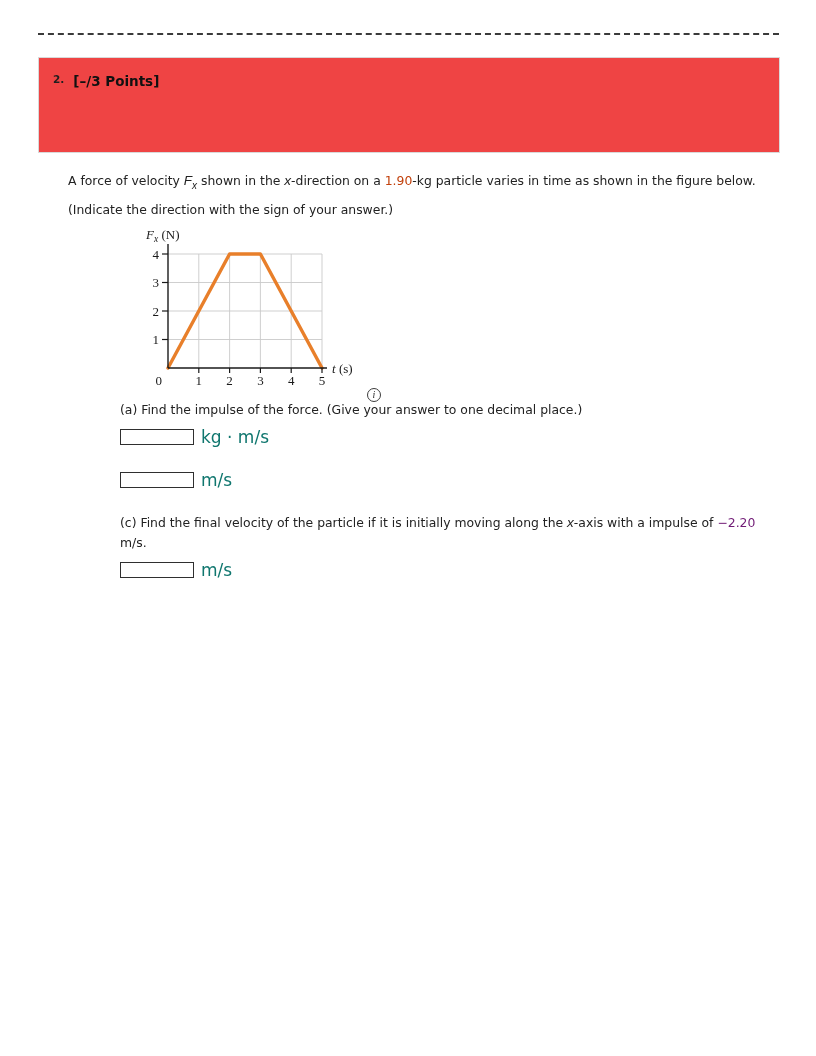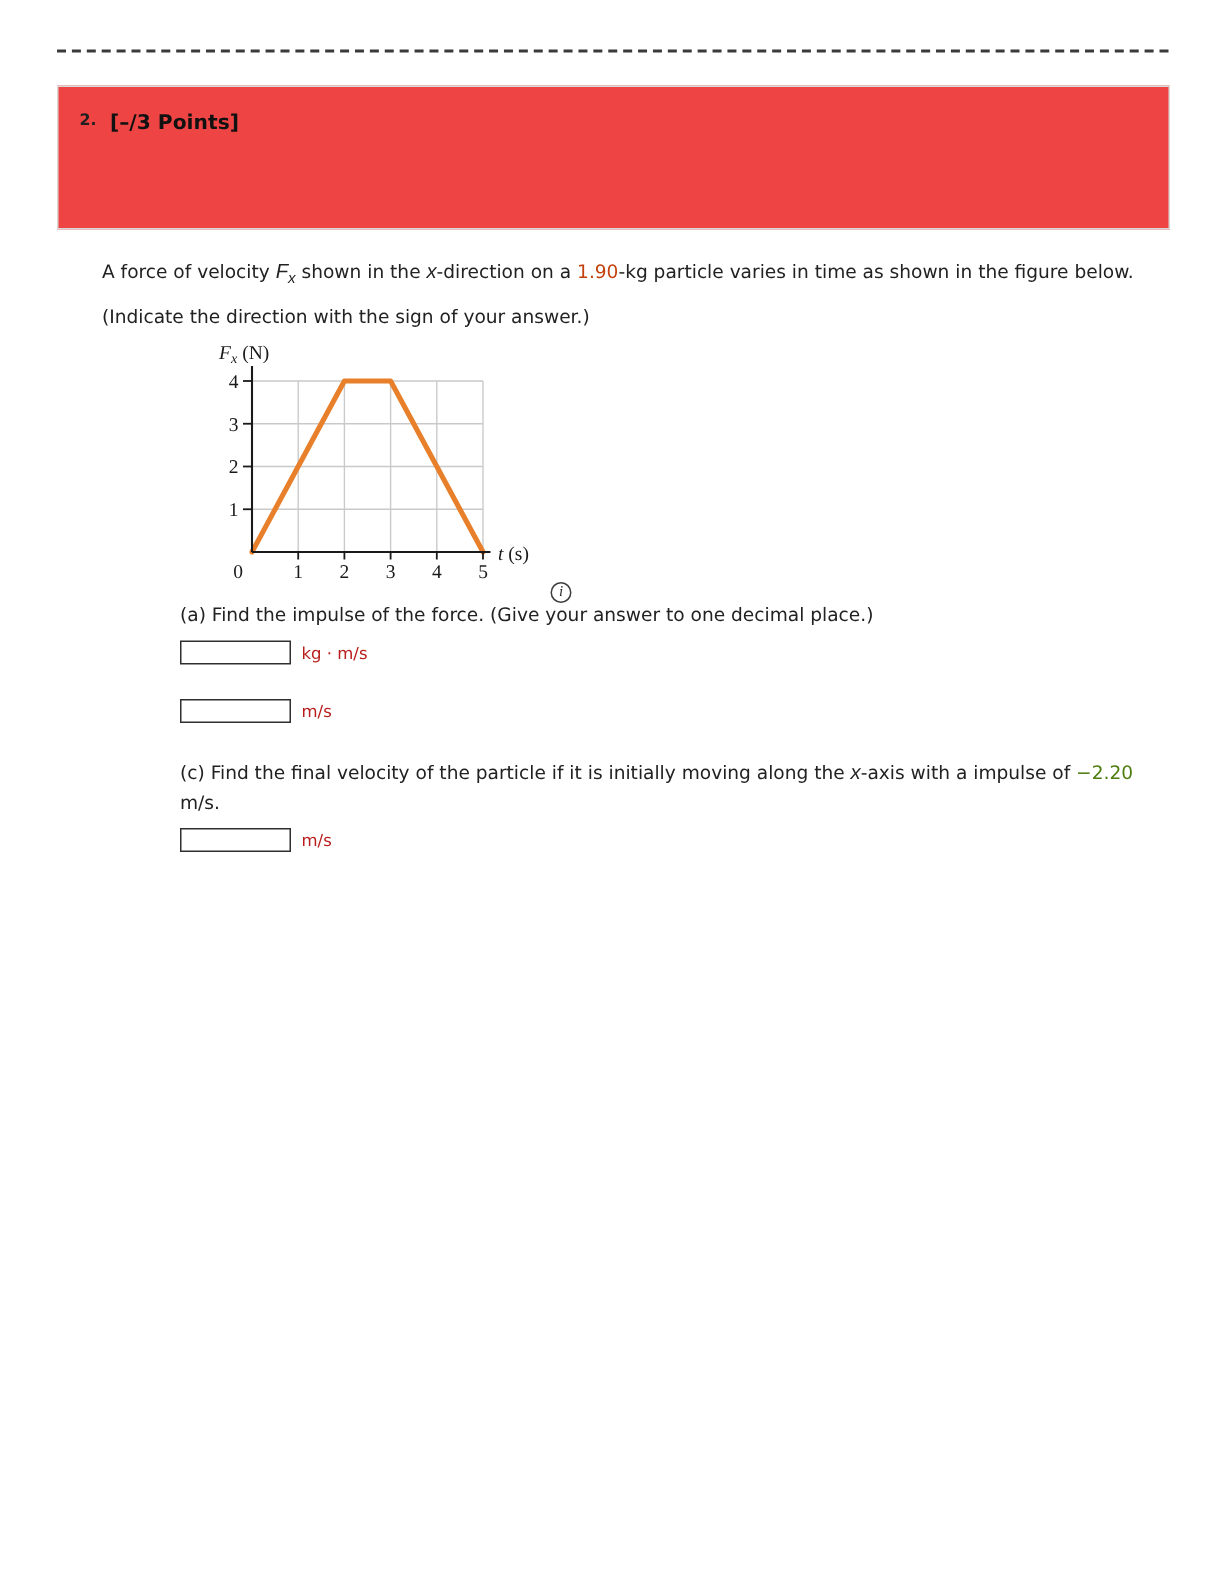--- a/index.html
+++ b/index.html
@@ -34,21 +34,21 @@
     font-size:10px; line-height:11px; text-align:center; color:#2a2a2a;
     cursor:pointer; background:#fff;
   }
   .parts { position:absolute; left:120px; top:400px; width:660px; font-size:12.4px; color:#222; }
   .part-label { line-height:20px; }
   .input-row { margin-top:7px; display:flex; align-items:center; }
   .answer {
     width:74px; height:16px; border:1px solid #2f2f2f; background:#fff;
     font-size:12px; padding:0 3px; border-radius:0;
   }
-  .unit { margin-left:7px; font-size:11px; color:#b91c1c; }
+  .unit { margin-left:7px; font-size:17px; color:#0f766e; }
   .part { margin-top:23px; }
   .part:first-child { margin-top:0; }
   .red {  }
 </style>
 </head>
 <body>
 
 <div class="page">
 
   <div class="dashed-rule"></div>
@@ -113,21 +113,21 @@
 
     <div class="part">
       <div class="input-row">
         <input class="answer" type="text" value="" style="">
         <span class="unit">m/s</span>
       </div>
     </div>
 
     <div class="part">
       <div class="part-label">
-        <span>(c) Find the final velocity of the particle if it is initially moving along the </span><span class="mathvar">x</span><span>-axis with a impulse of </span><span class="red" style="color: #4d7c0f; text-align: center;">−2.20</span><span> m/s.</span>
+        <span>(c) Find the final velocity of the particle if it is initially moving along the </span><span class="mathvar">x</span><span>-axis with a impulse of </span><span class="red" style="color: #701a75; text-align: center;">−2.20</span><span> m/s.</span>
       </div>
       <div class="input-row">
         <input class="answer" type="text" value="" style="">
         <span class="unit">m/s</span>
       </div>
     </div>
 
   </div>
 </div>
 

